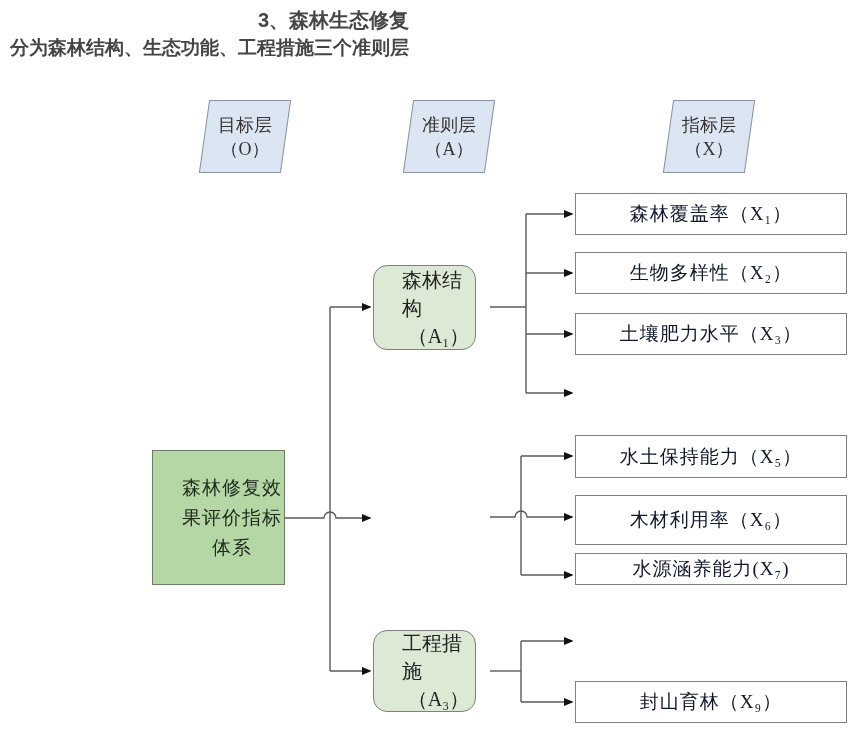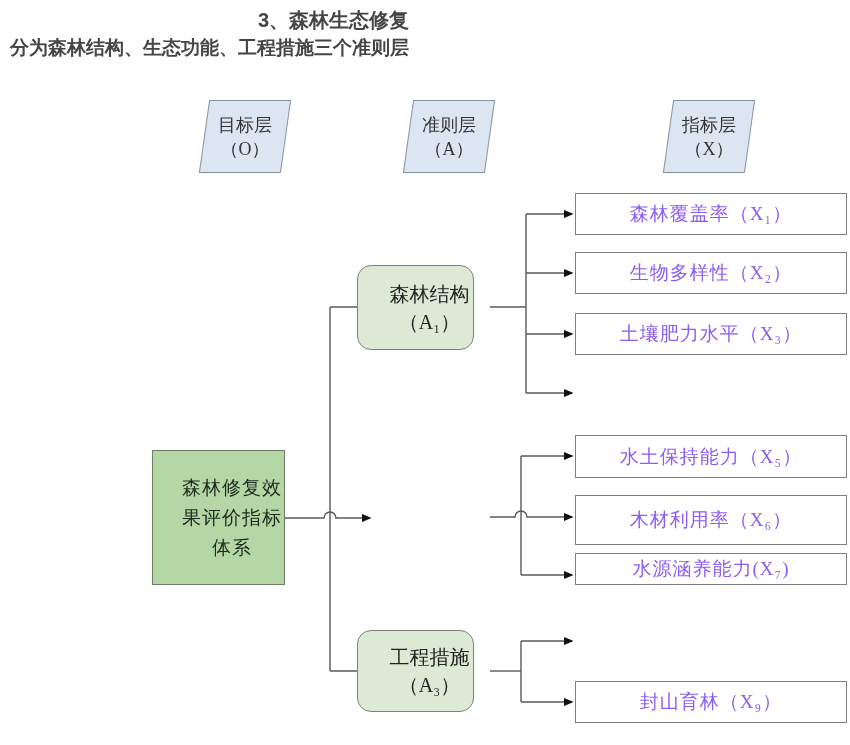--- a/index.html
+++ b/index.html
@@ -53,22 +53,22 @@
   .goal-label {
     width: 104px;
     text-align: center;
     font-size: 19px; line-height: 30px;
     letter-spacing: 1px;
     color: #1f2a1c;
   }
 
   .crit-box {
     position: absolute;
-    left: 357px;
-    width: 117px;
+    left: 373px;
+    width: 103px;
     background: #dce9d5;
     border: 1.4px solid #7f7f7f;
     border-radius: 14px;
     box-sizing: border-box;
     display: flex; flex-direction: column;
     align-items: center; justify-content: center;
     font-size: 20px; line-height: 28px;
     color: #222222;
     padding-left: 28px;
   }
@@ -76,21 +76,21 @@
   .ind-box {
     position: absolute;
     left: 575px;
     width: 272px;
     background: #ffffff;
     border: 1.3px solid #7f7f7f;
     box-sizing: border-box;
     display: flex; align-items: center; justify-content: center;
     font-size: 19px;
     letter-spacing: 1px;
-    color: #8b5cf6;
+    color: #0f172a;
   }
 </style>
 </head>
 <body>
 
 <div class="canvas">
 
   <div class="title-block">
     <div class="title">3、森林生态修复</div>
     <div class="subtitle">分为森林结构、生态功能、工程措施三个准则层</div>

